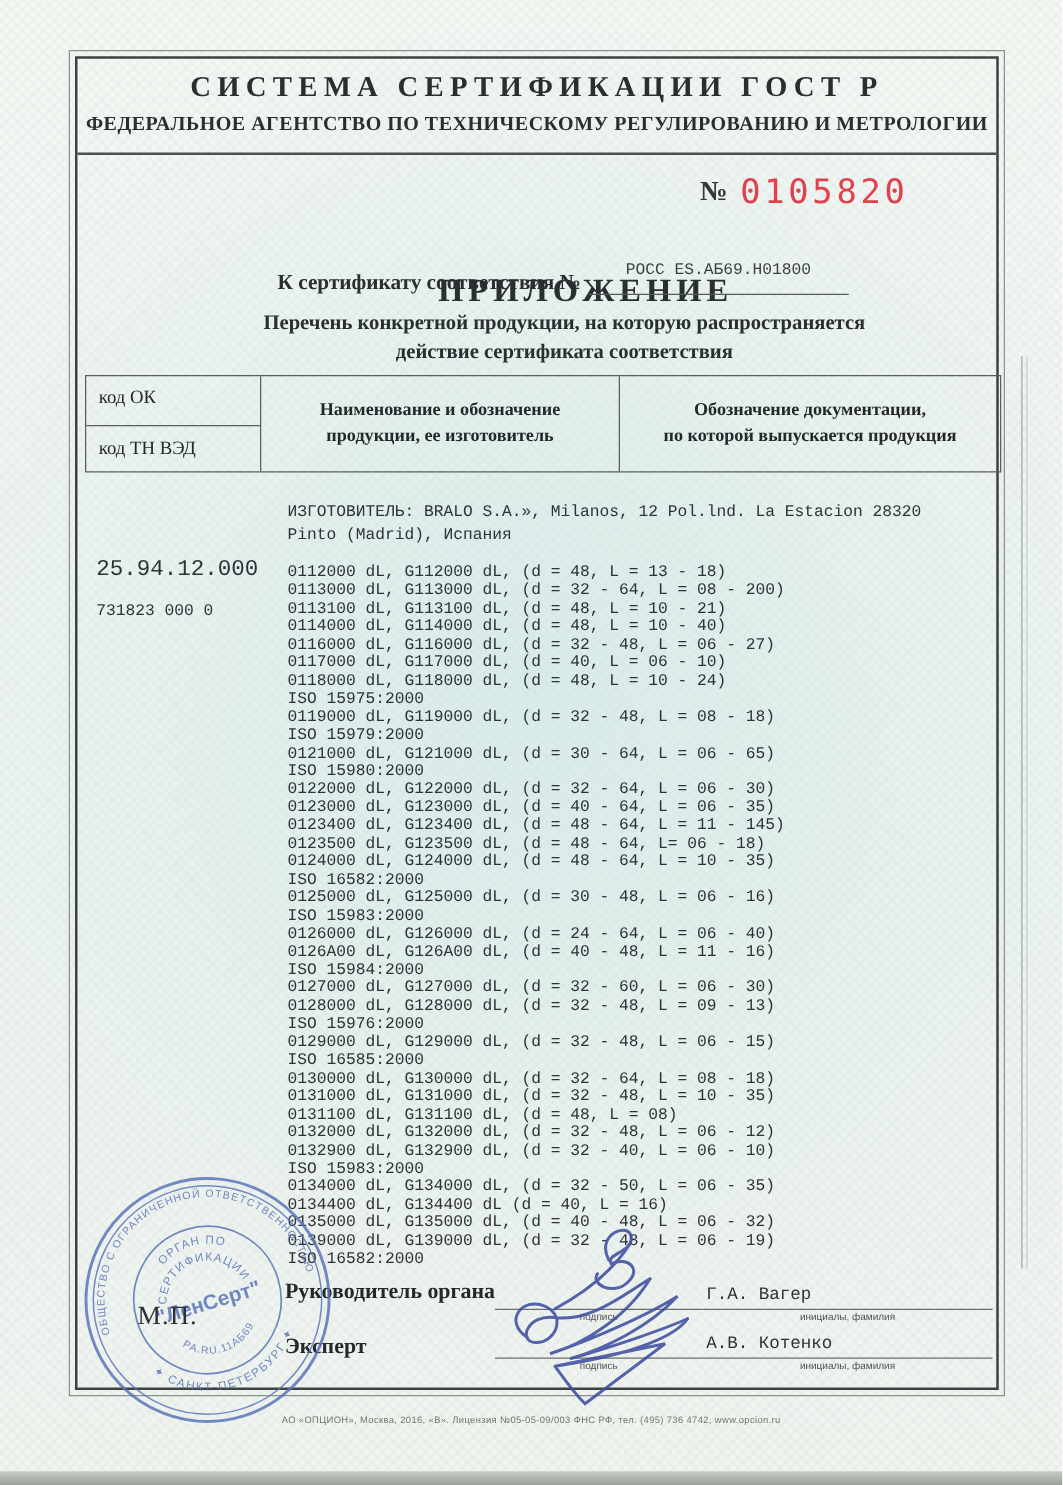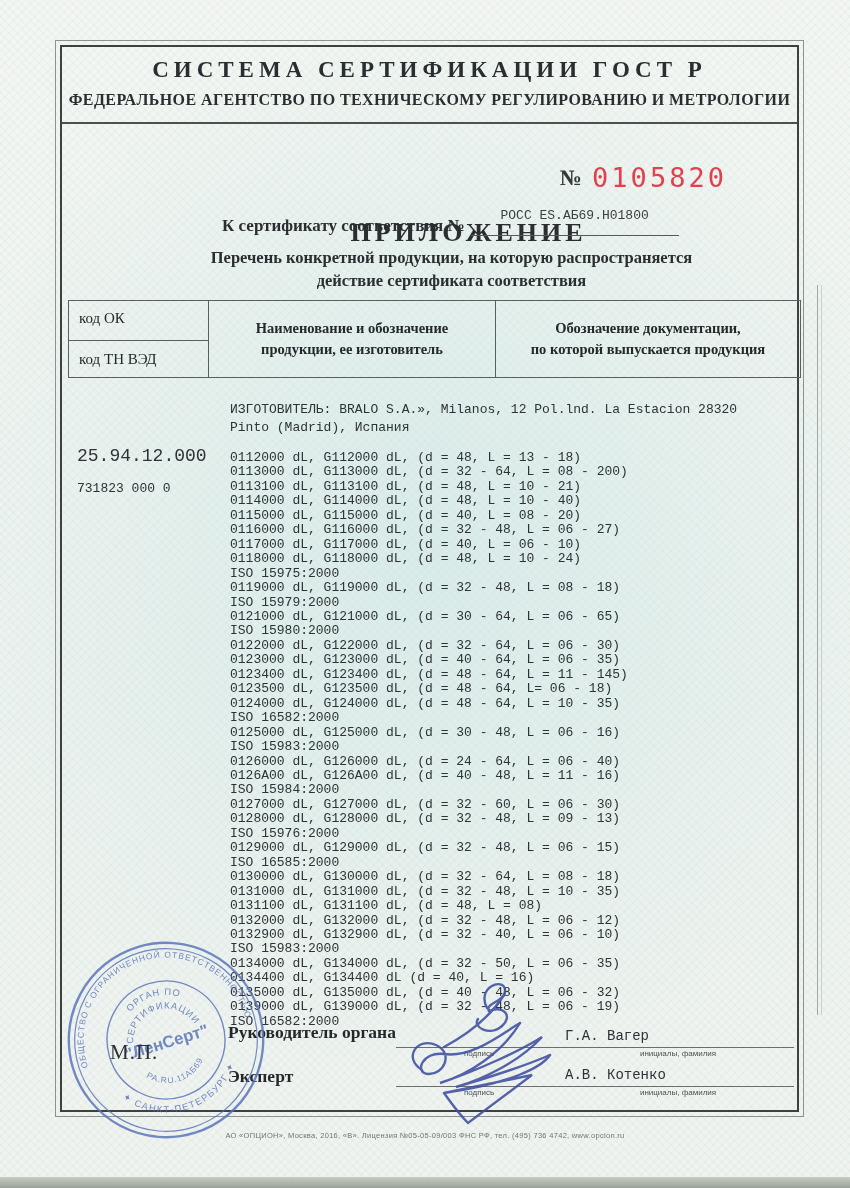--- a/index.html
+++ b/index.html
@@ -21,21 +21,21 @@
   .frame-inner { width:100%; height:100%; border:2px solid #3d4241; }
 
   .abs { position:absolute; }
 
   .header-title { left:55px; top:57px; width:749px; text-align:center;
     font-size:23px; font-weight:bold; letter-spacing:5px; color:#2a2e30; }
   .header-sub { left:55px; top:91px; width:749px; text-align:center;
     font-size:16px; font-weight:bold; letter-spacing:.4px; color:#2a2e30; }
   .header-rule { left:62px; top:122px; width:735px; border-top:2px solid #4c514f; }
 
-  .doc-number { left:560px; top:138px; width:230px; white-space:nowrap;margin-top:24px; }
+  .doc-number { left:560px; top:138px; width:230px; white-space:nowrap; }
   .doc-number .no-sign { font-size:22px; font-weight:bold; color:#33383a; margin-right:10px; }
   .doc-number .no-digits { font-family:"DejaVu Sans Mono", monospace; font-size:27px;
     letter-spacing:3px; color:#e2404c; vertical-align:-2px; }
 
   .doc-title { left:55px; top:170px; width:827px; text-align:center;
     font-size:26px; font-weight:bold; letter-spacing:4px; color:#2a2e30;margin-top:48px; }
 
   .cert-line { left:222px; top:208px; display:flex; align-items:flex-end; }
   .cert-line .lbl { font-size:17px; font-weight:bold; color:#2a2e30; }
   .cert-line .val { width:208px; margin-left:6px; border-bottom:1px solid #565b59;
@@ -146,21 +146,20 @@
   </div>
 
   <div class="abs code-ok mono">25.94.12.000</div>
   <div class="abs code-tnved mono">731823 000 0</div>
 
   <div class="abs products mono">
       <div class="pline">0112000 dL, G112000 dL, (d = 48, L = 13 - 18)</div>
       <div class="pline">0113000 dL, G113000 dL, (d = 32 - 64, L = 08 - 200)</div>
       <div class="pline">0113100 dL, G113100 dL, (d = 48, L = 10 - 21)</div>
       <div class="pline">0114000 dL, G114000 dL, (d = 48, L = 10 - 40)</div>
-      <div class="pline">0115000 dL, G115000 dL, (d = 40, L = 08 - 20)</div>
       <div class="pline">0116000 dL, G116000 dL, (d = 32 - 48, L = 06 - 27)</div>
       <div class="pline">0117000 dL, G117000 dL, (d = 40, L = 06 - 10)</div>
       <div class="pline">0118000 dL, G118000 dL, (d = 48, L = 10 - 24)</div>
       <div class="pline">ISO 15975:2000</div>
       <div class="pline">0119000 dL, G119000 dL, (d = 32 - 48, L = 08 - 18)</div>
       <div class="pline">ISO 15979:2000</div>
       <div class="pline">0121000 dL, G121000 dL, (d = 30 - 64, L = 06 - 65)</div>
       <div class="pline">ISO 15980:2000</div>
       <div class="pline">0122000 dL, G122000 dL, (d = 32 - 64, L = 06 - 30)</div>
       <div class="pline">0123000 dL, G123000 dL, (d = 40 - 64, L = 06 - 35)</div>

